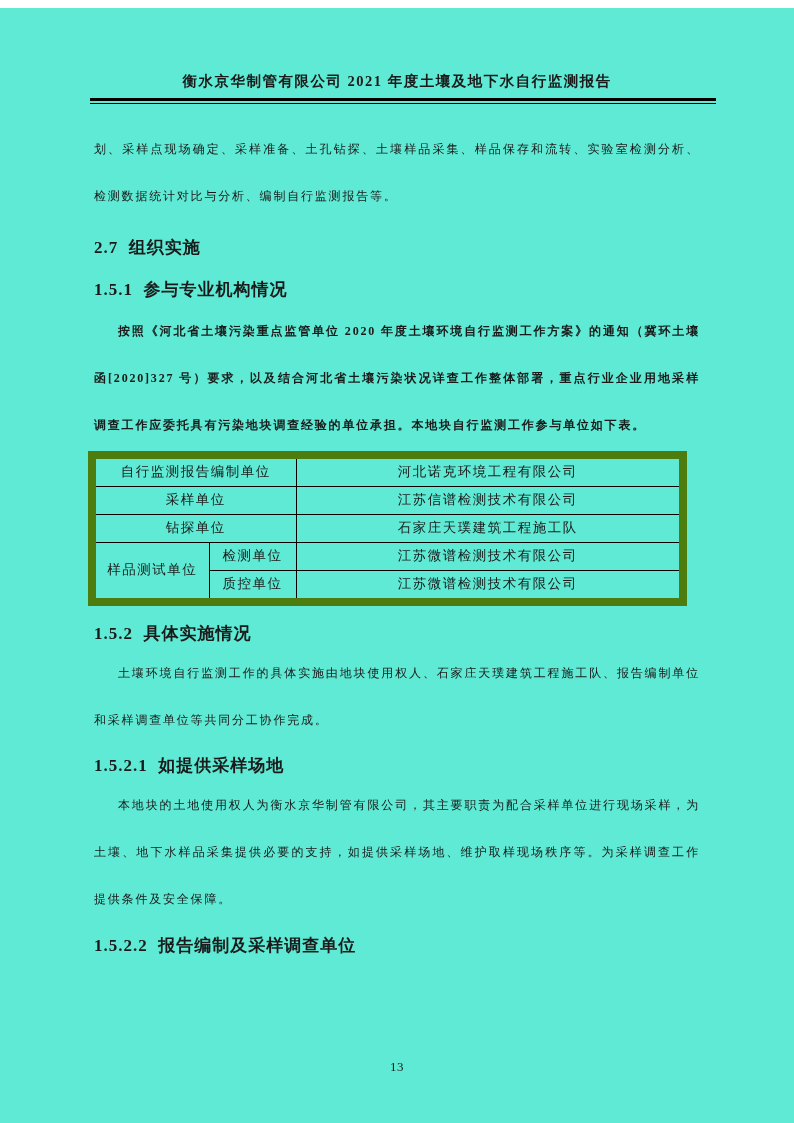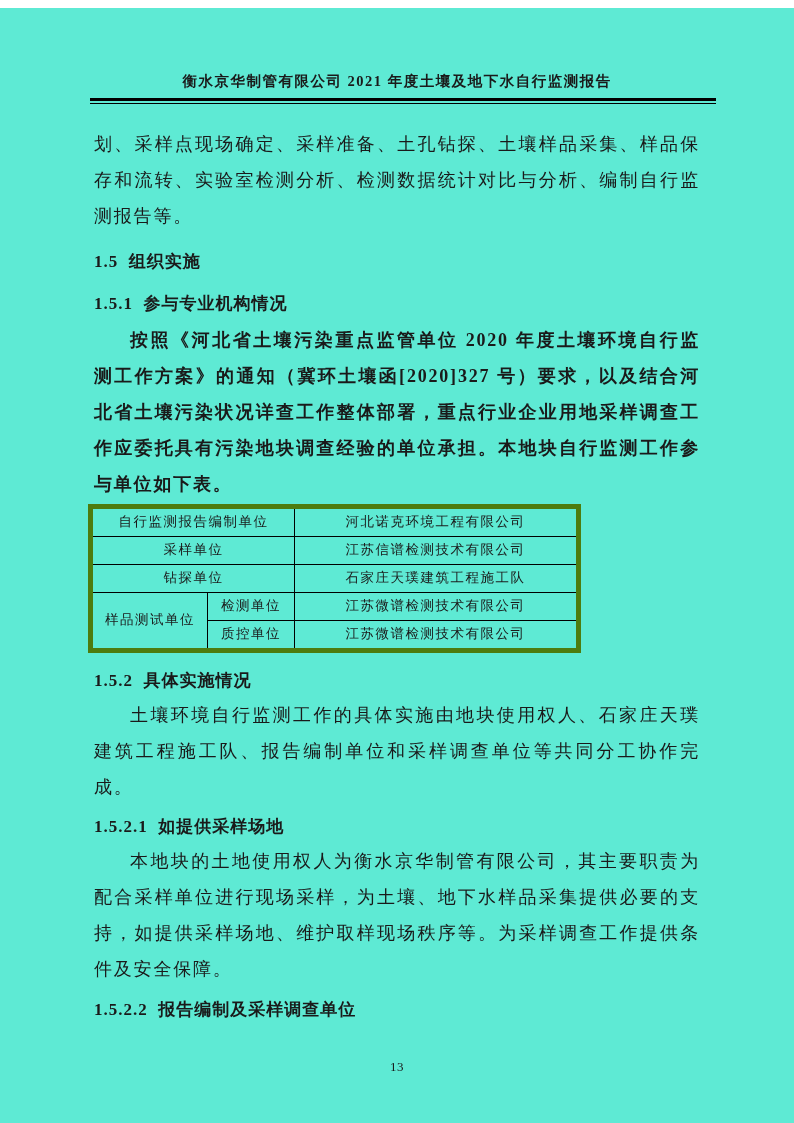--- a/index.html
+++ b/index.html
@@ -30,22 +30,22 @@
   .header-rule {
     margin-top: 5px;
     margin-left: -4px;
     width: 626px;
   }
   .rule-thick { height: 2.5px; background: #000; }
   .rule-thin  { height: 1px;   background: #000; margin-top: 2px; }
 
   .para {
     margin: 0;
-    font-size: 18px;
-    line-height: 36px;
+    font-size: 12px;
+    line-height: 47px;
     letter-spacing: 1.8px;
     text-align: justify;
     text-justify: inter-character;
     text-indent: 2em;
     white-space: pre-wrap;
   }
   .para.no-indent { text-indent: 0; margin-top: 22px; }
   .para.p-151  { margin-top: 2px; font-weight: bold; }
   .para.p-152  { margin-top: 0; }
   .para.p-1521 { margin-top: 0; }
@@ -69,23 +69,23 @@
     text-align: center;
     font-size: 15.5px;
     font-weight: bold;
     line-height: 25px;
     letter-spacing: 1px;
     white-space: pre-wrap;
   }
   table.ptable {
     margin-top: 2px;
     margin-left: -6px;
-    width: 493px;
+    width: 599px;
     border-collapse: collapse;
-    border: 5px solid #4d7c0f;
+    border: 8px solid #4d7c0f;
     table-layout: fixed;
   }
   table.ptable td {
     border: 1px solid #000;
     height: 27px;
     padding: 0 2px;
     text-align: center;
     vertical-align: middle;
     font-size: 13.5px;
     letter-spacing: 1.5px;
@@ -108,21 +108,21 @@
   <div>
     <div class="header-title">衡水京华制管有限公司 2021 年度土壤及地下水自行监测报告</div>
     <div class="header-rule">
       <div class="rule-thick"></div>
       <div class="rule-thin"></div>
     </div>
   </div>
 
   <p class="para no-indent">划、采样点现场确定、采样准备、土孔钻探、土壤样品采集、样品保存和流转、实验室检测分析、检测数据统计对比与分析、编制自行监测报告等。</p>
 
-  <h2 class="heading h-15">1.5  组织实施</h2>
+  <h2 class="heading h-15">2.7  组织实施</h2>
 
   <h3 class="heading h-151">1.5.1  参与专业机构情况</h3>
 
   <p class="para p-151">按照《河北省土壤污染重点监管单位 2020 年度土壤环境自行监测工作方案》的通知（冀环土壤函[2020]327 号）要求，以及结合河北省土壤污染状况详查工作整体部署，重点行业企业用地采样调查工作应委托具有污染地块调查经验的单位承担。本地块自行监测工作参与单位如下表。</p>
 
 
   <table class="ptable">
     <colgroup>
       <col style="width:117px">
       <col style="width:87px">

